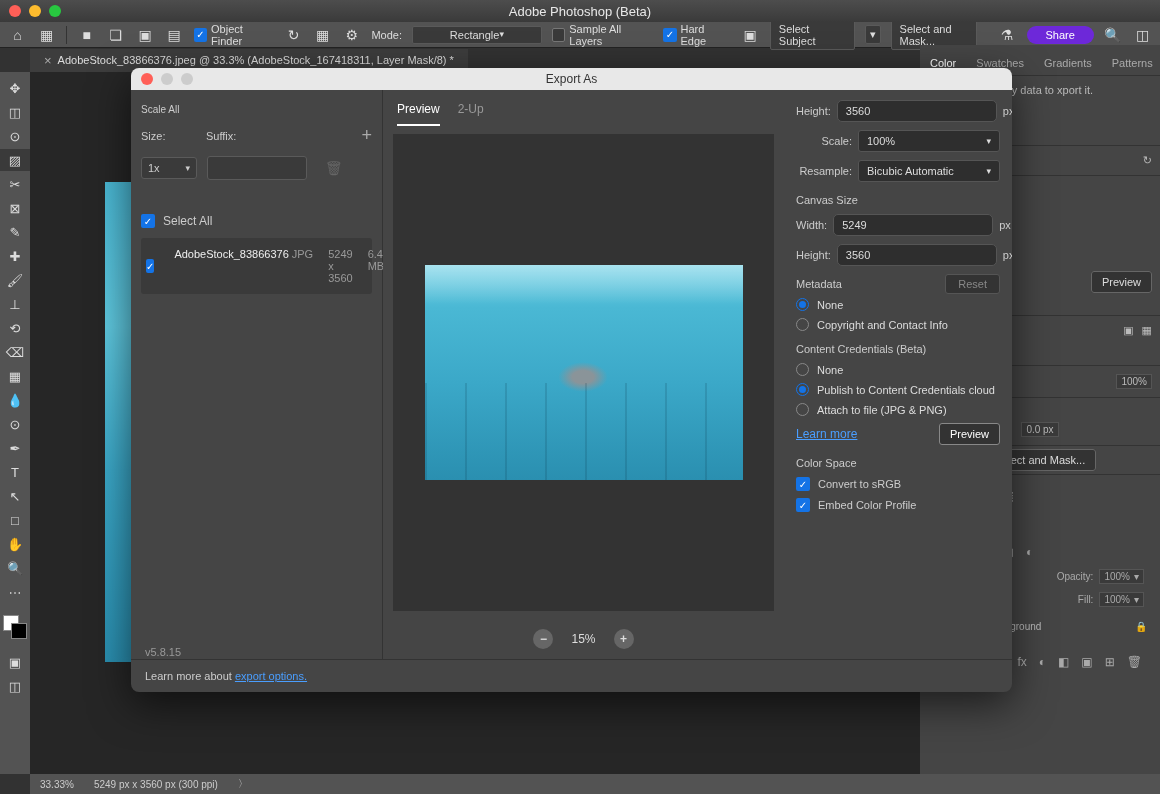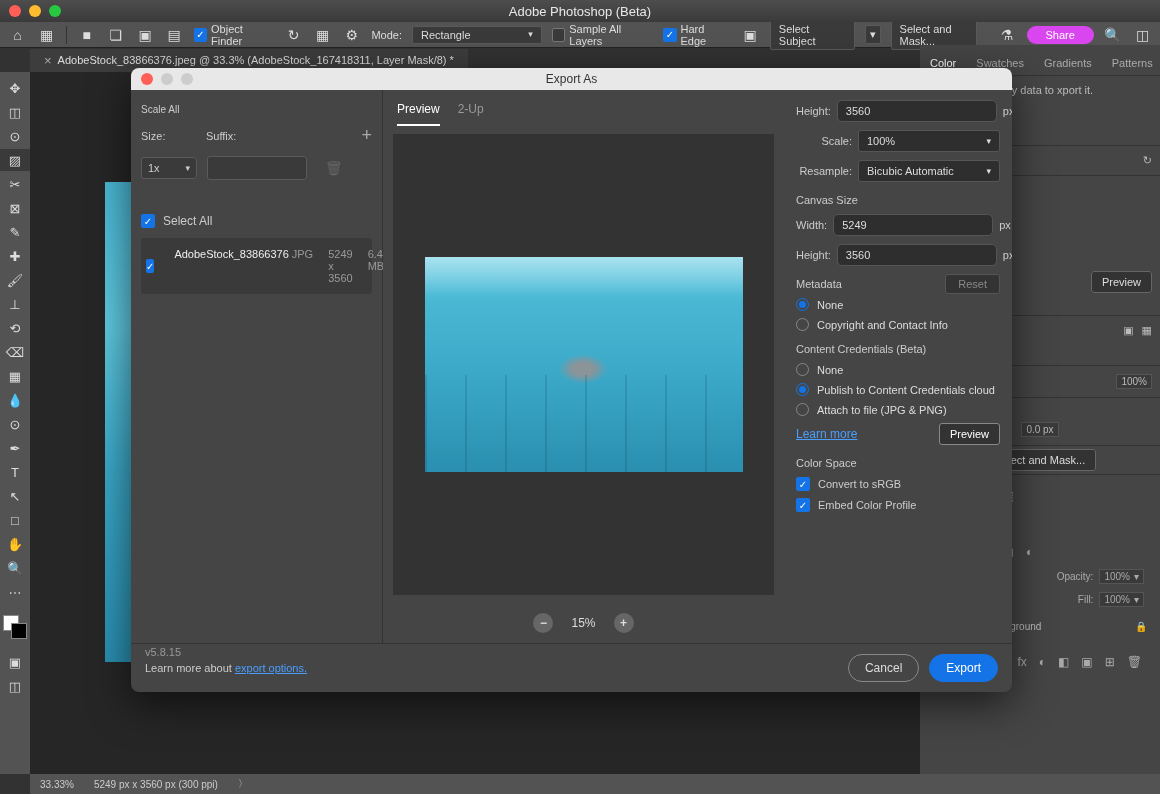--- a/index.html
+++ b/index.html
@@ -5,21 +5,21 @@
 *{margin:0;padding:0;box-sizing:border-box;font-family:-apple-system,BlinkMacSystemFont,"Segoe UI",sans-serif;user-select:none}
 body{width:1160px;height:794px;background:#323232;color:#ccc;font-size:12px;overflow:hidden;position:relative}
 .titlebar{height:22px;background:linear-gradient(#4d4d4d,#3a3a3a);display:flex;align-items:center;justify-content:center;position:relative;color:#e8e8e8;font-size:13px}
 .traffic{position:absolute;left:9px;display:flex;gap:8px}
 .dot{width:12px;height:12px;border-radius:50%}
 .r{background:#ff5f57}.y{background:#febc2e}.g{background:#28c840}
 .toolbar{height:26px;background:#535353;display:flex;align-items:center;padding:0 8px;gap:10px;border-bottom:1px solid #222;color:#ddd}
 .tbtn{width:20px;height:20px;display:flex;align-items:center;justify-content:center;cursor:pointer;font-size:14px}
 .cbx{display:flex;align-items:center;gap:4px;font-size:11px}
 .sel{background:#3a3a3a;border:1px solid #5a5a5a;padding:2px 8px;font-size:11px;border-radius:2px;cursor:pointer;color:#ddd}
-.share{background:#d946ef;color:#fff;padding:3px 19px;border-radius:12px;font-size:11px;cursor:pointer}
+.share{background:#6d28d9;color:#fff;padding:3px 19px;border-radius:12px;font-size:11px;cursor:pointer}
 .tabrow{height:24px;background:#323232;display:flex;align-items:center;padding-left:30px}
 .tab{background:#3d3d3d;padding:4px 14px;font-size:11px;color:#ddd;display:flex;align-items:center;gap:6px}
 .tabx{cursor:pointer;font-size:13px;color:#aaa}
 .workspace{position:absolute;top:72px;left:30px;right:240px;bottom:20px;background:#262626;overflow:hidden}
 .canvas-img{position:absolute;left:75px;top:110px;width:320px;height:480px;background:linear-gradient(180deg,#4ab8d4 0%,#5fc9e0 30%,#3ba8c8 60%,#2a8fb0 100%)}
 .tools{position:absolute;left:0;top:72px;width:30px;bottom:20px;background:#535353;display:flex;flex-direction:column;padding:5px 0;gap:2px}
 .tool{width:30px;height:22px;display:flex;align-items:center;justify-content:center;cursor:pointer;color:#ddd;font-size:13px}
 .tool.on{background:#3a3a3a}
 .swatches{margin-top:10px;width:24px;height:24px;margin-left:3px;position:relative}
 .sw1{position:absolute;width:16px;height:16px;background:#fff;border:1px solid #888;top:0;left:0}
@@ -113,21 +113,21 @@
   <span class="tbtn">▣</span>
   <span class="tbtn">▤</span>
   <div class="cbx">
       <span class="chk">✓</span>
       <span>Object Finder</span>
     </div>
   <span class="tbtn">↻</span>
   <span class="tbtn">▦</span>
   <span class="tbtn">⚙</span>
   <span style="font-size:11px">Mode:</span>
-  <span class="sel" style="width:135px;display:flex;justify-content:space-between">
+  <span class="sel" style="width:135px;display:flex;justify-content:center">
       <span>Rectangle</span>
       <span class="chev">▾</span>
     </span>
   <div class="cbx">
       <span class="chk e"></span>
       <span>Sample All Layers</span>
     </div>
   <div class="cbx">
       <span class="chk">✓</span>
       <span>Hard Edge</span>
@@ -398,18 +398,14 @@
         </div>
       <div class="cbline">
           <span class="chk">✓</span>
           <span>Embed Color Profile</span>
         </div>
     </div>
   </div>
   <div class="dftr">
     <span style="font-size:11px"><span>Learn more about </span><span class="link">export options.</span></span>
     <span style="font-size:11px;color:#999;position:absolute;left:14px;bottom:34px">v5.8.15</span>
-    <div class="btns">
-      <span class="btn c">Cancel</span>
-      <span class="btn p">Export</span>
-    </div>
   </div>
 </div>
 
 </body></html>

